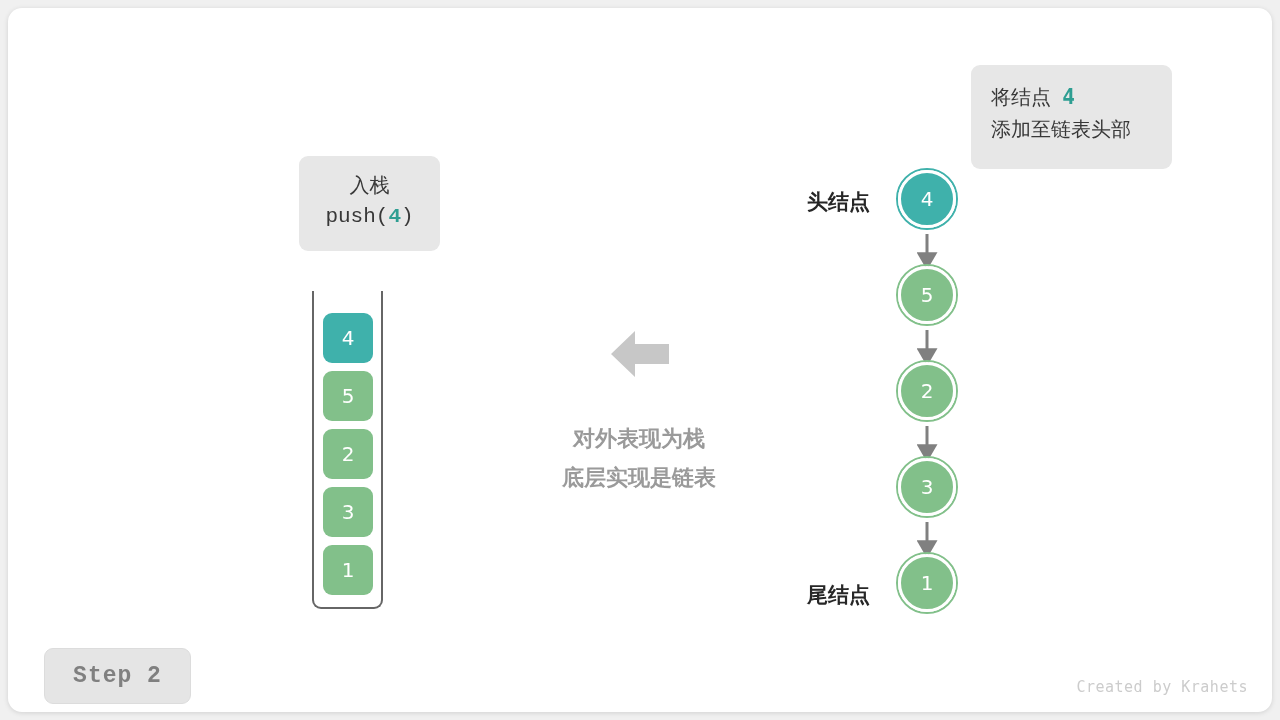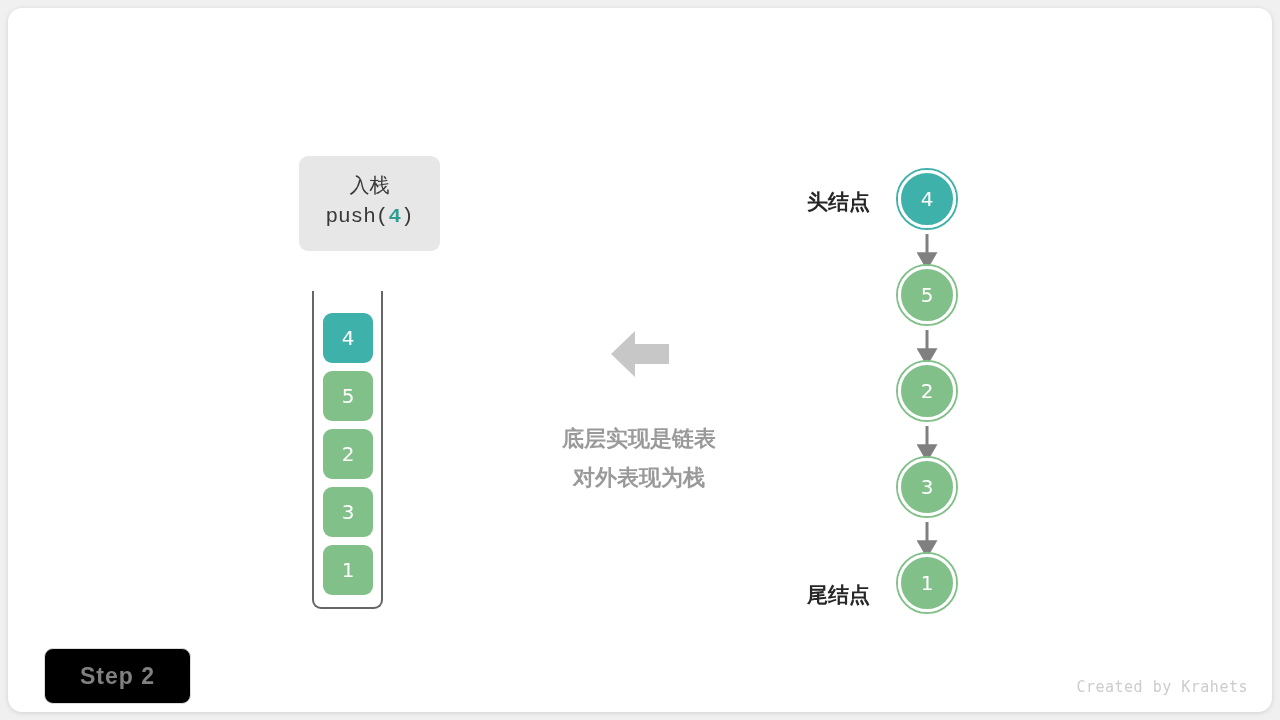--- a/index.html
+++ b/index.html
@@ -178,27 +178,27 @@
     margin-left: 9px;
   }
 
   
   #step-badge {
     position: absolute;
     left: 36px;
     top: 640px;
     width: 145px;
     height: 54px;
-    background: #000000;
+    background: #e5e5e5;
     border: 1px solid #dcdcdc;
     border-radius: 9px;
     display: flex;
     align-items: center;
     justify-content: center;
-    font-family: Liberation Sans, sans-serif;
+    font-family: Liberation Mono, monospace;
     font-size: 23px;
     font-weight: bold;
     color: #808080;
     letter-spacing: 1px;
   }
 
   
   #credit {
     position: absolute;
     right: 24px;
@@ -212,41 +212,45 @@
 </head>
 <body>
 
 <div id="canvas">
 
   <div id="push-chip" class="chip">
     <div class="cn">入栈</div>
     <div class="code"><span>push(</span><span class="accent">4</span><span>)</span></div>
   </div>
 
+  <div id="head-chip" class="chip">
+    <div class="cn"><span>将结点</span>&nbsp;&nbsp;<span class="accent-mono">4</span></div>
+    <div class="cn">添加至链表头部</div>
+  </div>
 
   <div id="stack-wrap">
     <div id="stack-frame"></div>
     <div id="stack-cells">
         <div class="stack-cell" style="top: 22px; background: rgb(63, 177, 171);">4</div>
         <div class="stack-cell" style="top: 80px; background: rgb(130, 192, 138);">5</div>
         <div class="stack-cell" style="top: 138px; background: rgb(130, 192, 138);">2</div>
         <div class="stack-cell" style="top: 196px; background: rgb(130, 192, 138);">3</div>
         <div class="stack-cell" style="top: 254px; background: rgb(130, 192, 138);">1</div>
       </div>
   </div>
 
   <div id="flow-arrow">
     <svg width="62" height="62" viewBox="0 0 62 62" xmlns="http://www.w3.org/2000/svg">
       <polygon points="2,31 26,8 26,21 60,21 60,41 26,41 26,54" fill="#c7c7c7"></polygon>
     </svg>
   </div>
 
   <div id="center-caption">
+    <div>对外表现为栈</div>
     <div>底层实现是链表</div>
-    <div>对外表现为栈</div>
   </div>
 
   <div id="linked-list">
     <svg id="ll-edges" width="260" height="470" style="position:absolute;left:0;top:0;" xmlns="http://www.w3.org/2000/svg">
         <defs>
           <marker id="ahead" markerWidth="7" markerHeight="7" refX="2.6" refY="3.5" orient="auto">
             <polygon points="0,0 6,3.5 0,7" fill="#808080"></polygon>
           </marker>
         </defs>
         <line x1="149" y1="76" x2="149" y2="102" stroke="#808080" stroke-width="3" marker-end="url(#ahead)"></line>

